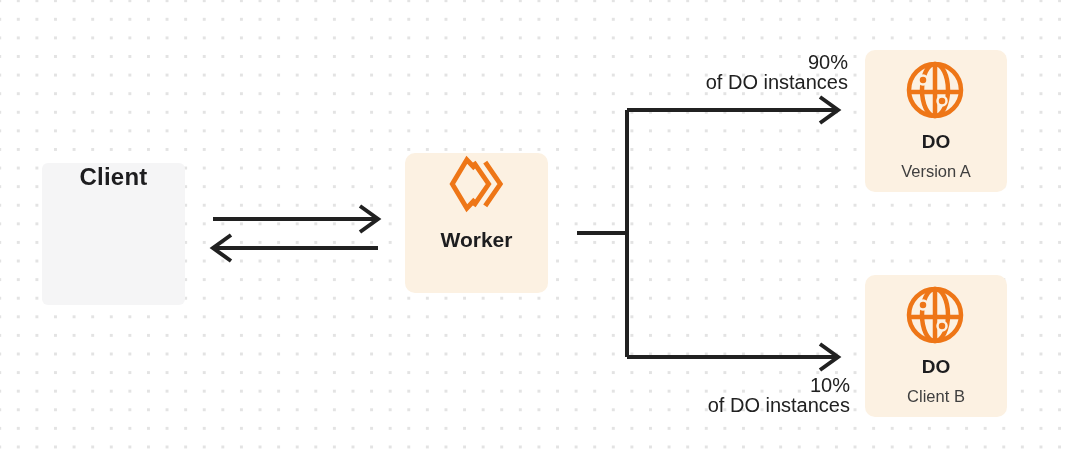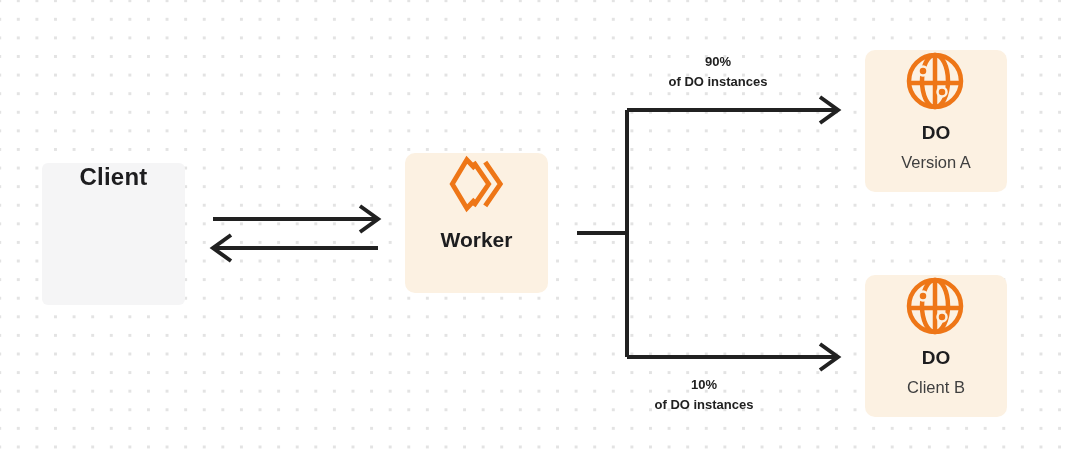--- a/index.html
+++ b/index.html
@@ -24,32 +24,32 @@
     background:var(--client-bg);border-radius:6px;
   }
   .node-client .label{font-size:24px;font-weight:bold;color:var(--text);letter-spacing:.2px;}
   .node-worker{
     left:405px;top:153px;width:143px;height:140px;
     background:var(--cream);border-radius:10px;
   }
   .node-worker .label{font-size:21px;font-weight:bold;color:var(--text);margin-top:13px;}
   .node-do{
     width:142px;height:142px;background:var(--cream);border-radius:10px;
-    justify-content:flex-start;
+    justify-content:flex-start;padding-top:9px;
   }
   .node-do-a{left:865px;top:50px;}
   .node-do-b{left:865px;top:275px;}
   .node-do .title{font-size:19px;font-weight:bold;color:var(--text);margin-top:8px;}
   .node-do .subtitle{font-size:16.5px;color:var(--subtext);margin-top:9px;}
   .edge-label{
-    position:absolute;width:260px;text-align:center;
-    font-size:13px;font-weight:bold;color:var(--line);line-height:20px;
+    position:absolute;width:260px;text-align:right;
+    font-size:20px;font-weight:normal;color:var(--line);line-height:20px;
   }
   .edge-label-top{left:588px;top:52px;}
-  .edge-label-bottom{left:574px;top:375px;}
+  .edge-label-bottom{left:590px;top:375px;}
   svg.connectors{position:absolute;left:0;top:0;pointer-events:none;}
   .stroke-line{stroke:var(--line);stroke-width:4;fill:none;stroke-linejoin:miter;}
   .stroke-orange{stroke:var(--orange);fill:none;}
   .fill-orange{fill:var(--orange);}
   .icon{display:block;}
 </style>
 </head>
 <body>
 
 <div class="canvas">

